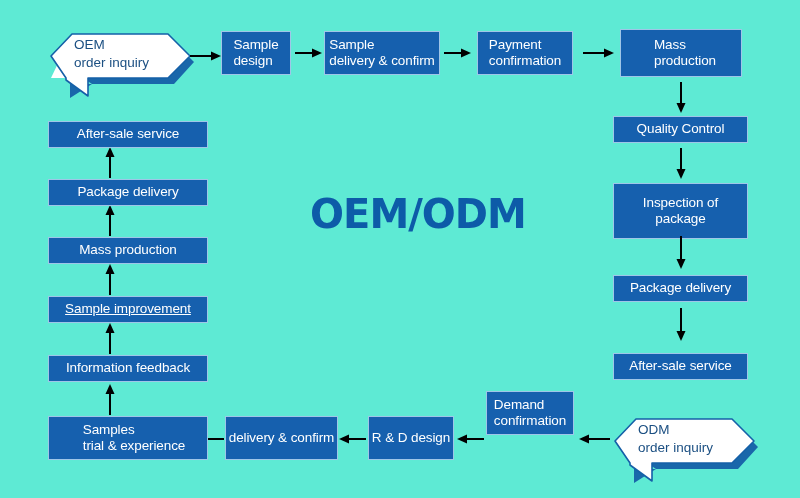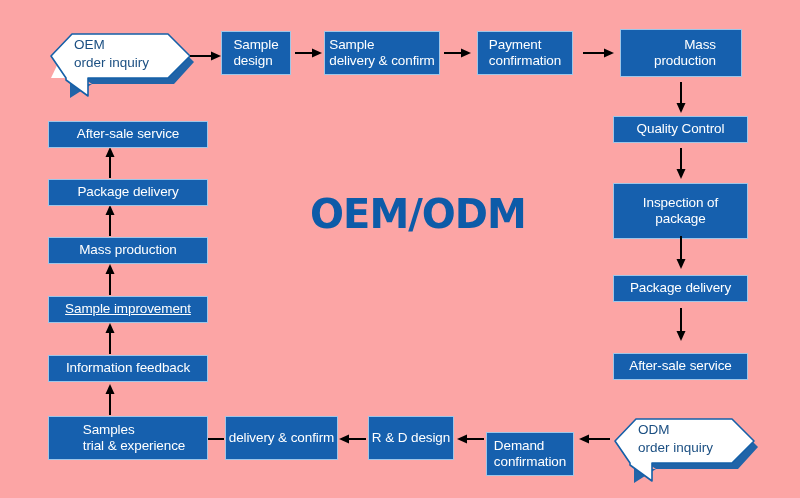--- a/index.html
+++ b/index.html
@@ -4,21 +4,21 @@
 <style>
   html, body {
     margin: 0;
     padding: 0;
     background: #ffffff;
   }
   #canvas {
     position: relative;
     width: 800px;
     height: 498px;
-    background: #fca5a5;
+    background: #5eead4;
     overflow: hidden;
     font-family: "Liberation Sans", sans-serif;
   }
 
   
   .node {
     position: absolute;
     box-sizing: border-box;
     background: #1660ae;
     border: 1px solid #9fc6e8;
@@ -139,21 +139,21 @@
   </div>
 
   <div class="arrow" style="left:583px; top:47px;">
     <svg width="32" height="12" viewBox="0 0 32 12">
       <line x1="0" y1="6" x2="23" y2="6" stroke="#000" stroke-width="2"></line>
       <polygon points="31,6 21,1.5 21,10.5" fill="#000"></polygon>
     </svg>
   </div>
 
   <div class="node two-line" style="left:620px; top:29px; width:122px; height:48px; justify-content:center;">
-    <div style="padding-left:8px;text-align:right;">
+    <div style="padding-left:8px;">
       <span class="lbl">Mass</span>
       <span class="lbl">production</span>
     </div>
   </div>
 
   <div class="arrow" style="left:675px; top:82px;">
     <svg width="12" height="32" viewBox="0 0 12 32">
       <line x1="6" y1="0" x2="6" y2="23" stroke="#000" stroke-width="2"></line>
       <polygon points="6,31 1.5,21 10.5,21" fill="#000"></polygon>
     </svg>
@@ -210,21 +210,21 @@
     </div>
   </div>
 
   <div class="arrow" style="left:578px; top:433px;">
     <svg width="32" height="12" viewBox="0 0 32 12">
       <line x1="32" y1="6" x2="9" y2="6" stroke="#000" stroke-width="2"></line>
       <polygon points="1,6 11,1.5 11,10.5" fill="#000"></polygon>
     </svg>
   </div>
 
-  <div class="node two-line" style="left:486px; top:432px; width:88px; height:44px;">
+  <div class="node two-line" style="left:486px; top:391px; width:88px; height:44px;">
     <div>
       <span class="lbl">Demand</span>
       <span class="lbl">confirmation</span>
     </div>
   </div>
 
   <div class="arrow" style="left:456px; top:433px;">
     <svg width="28" height="12" viewBox="0 0 28 12">
       <line x1="28" y1="6" x2="9" y2="6" stroke="#000" stroke-width="2"></line>
       <polygon points="1,6 11,1.5 11,10.5" fill="#000"></polygon>

